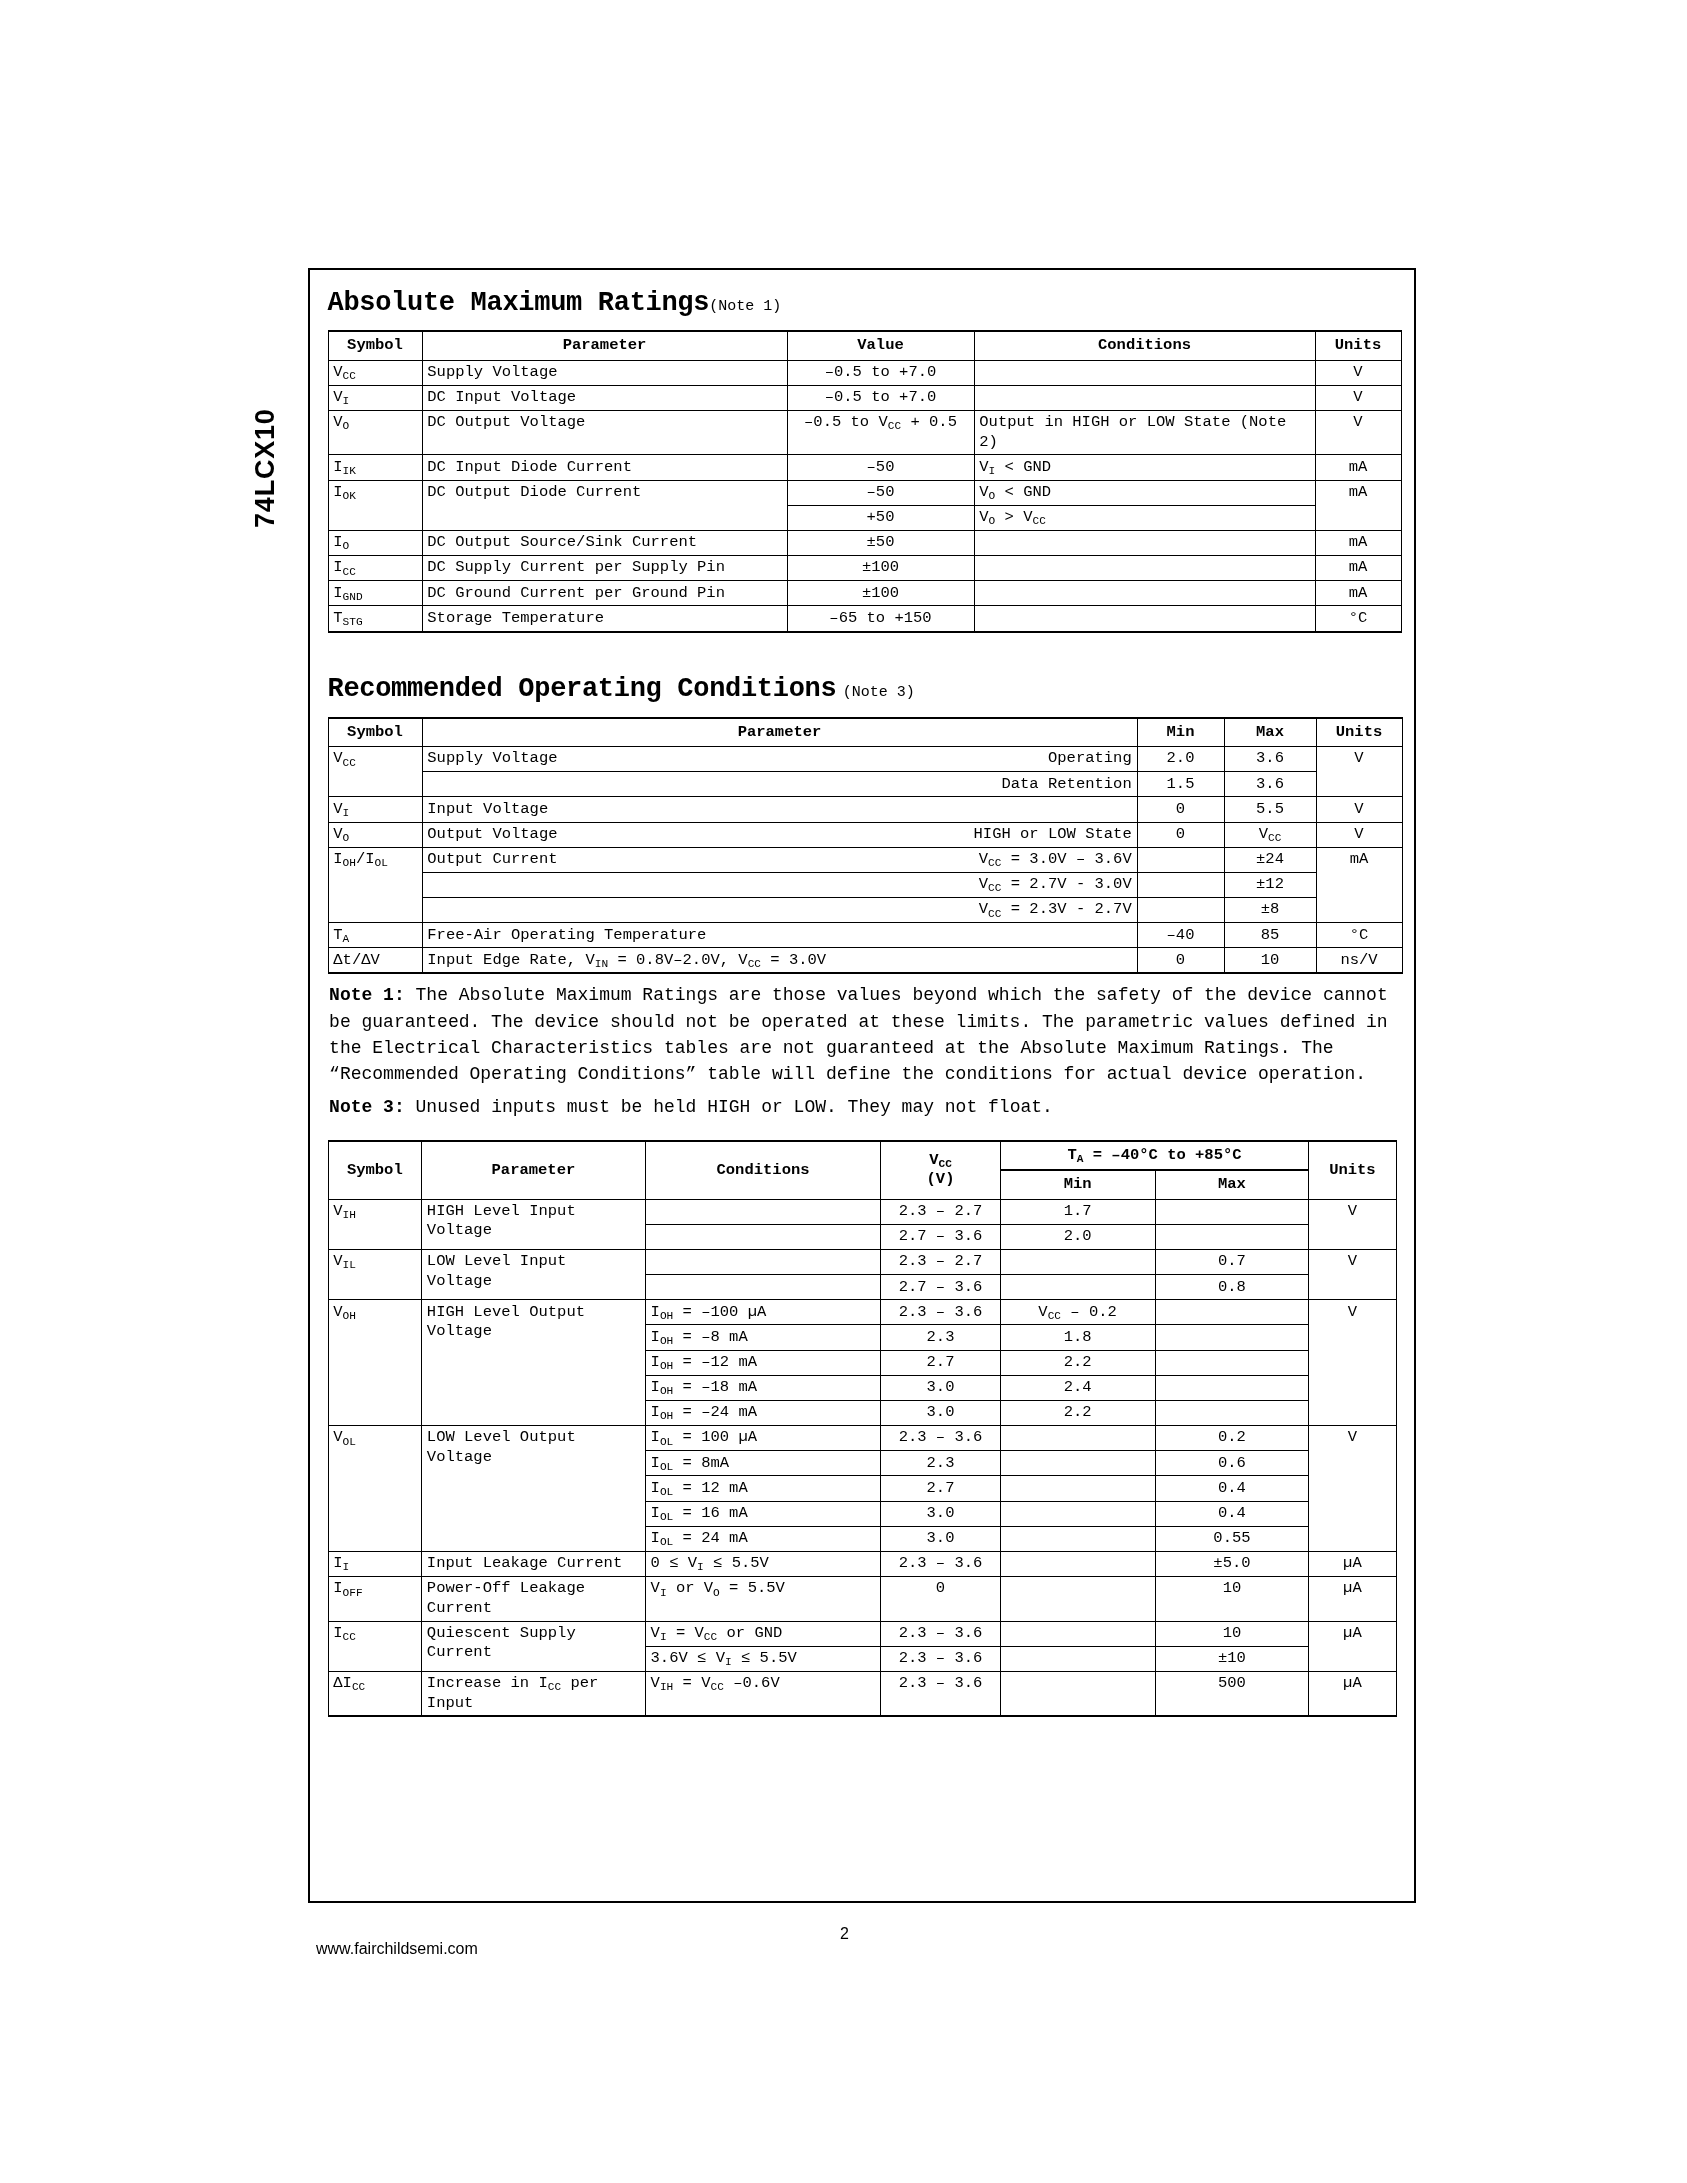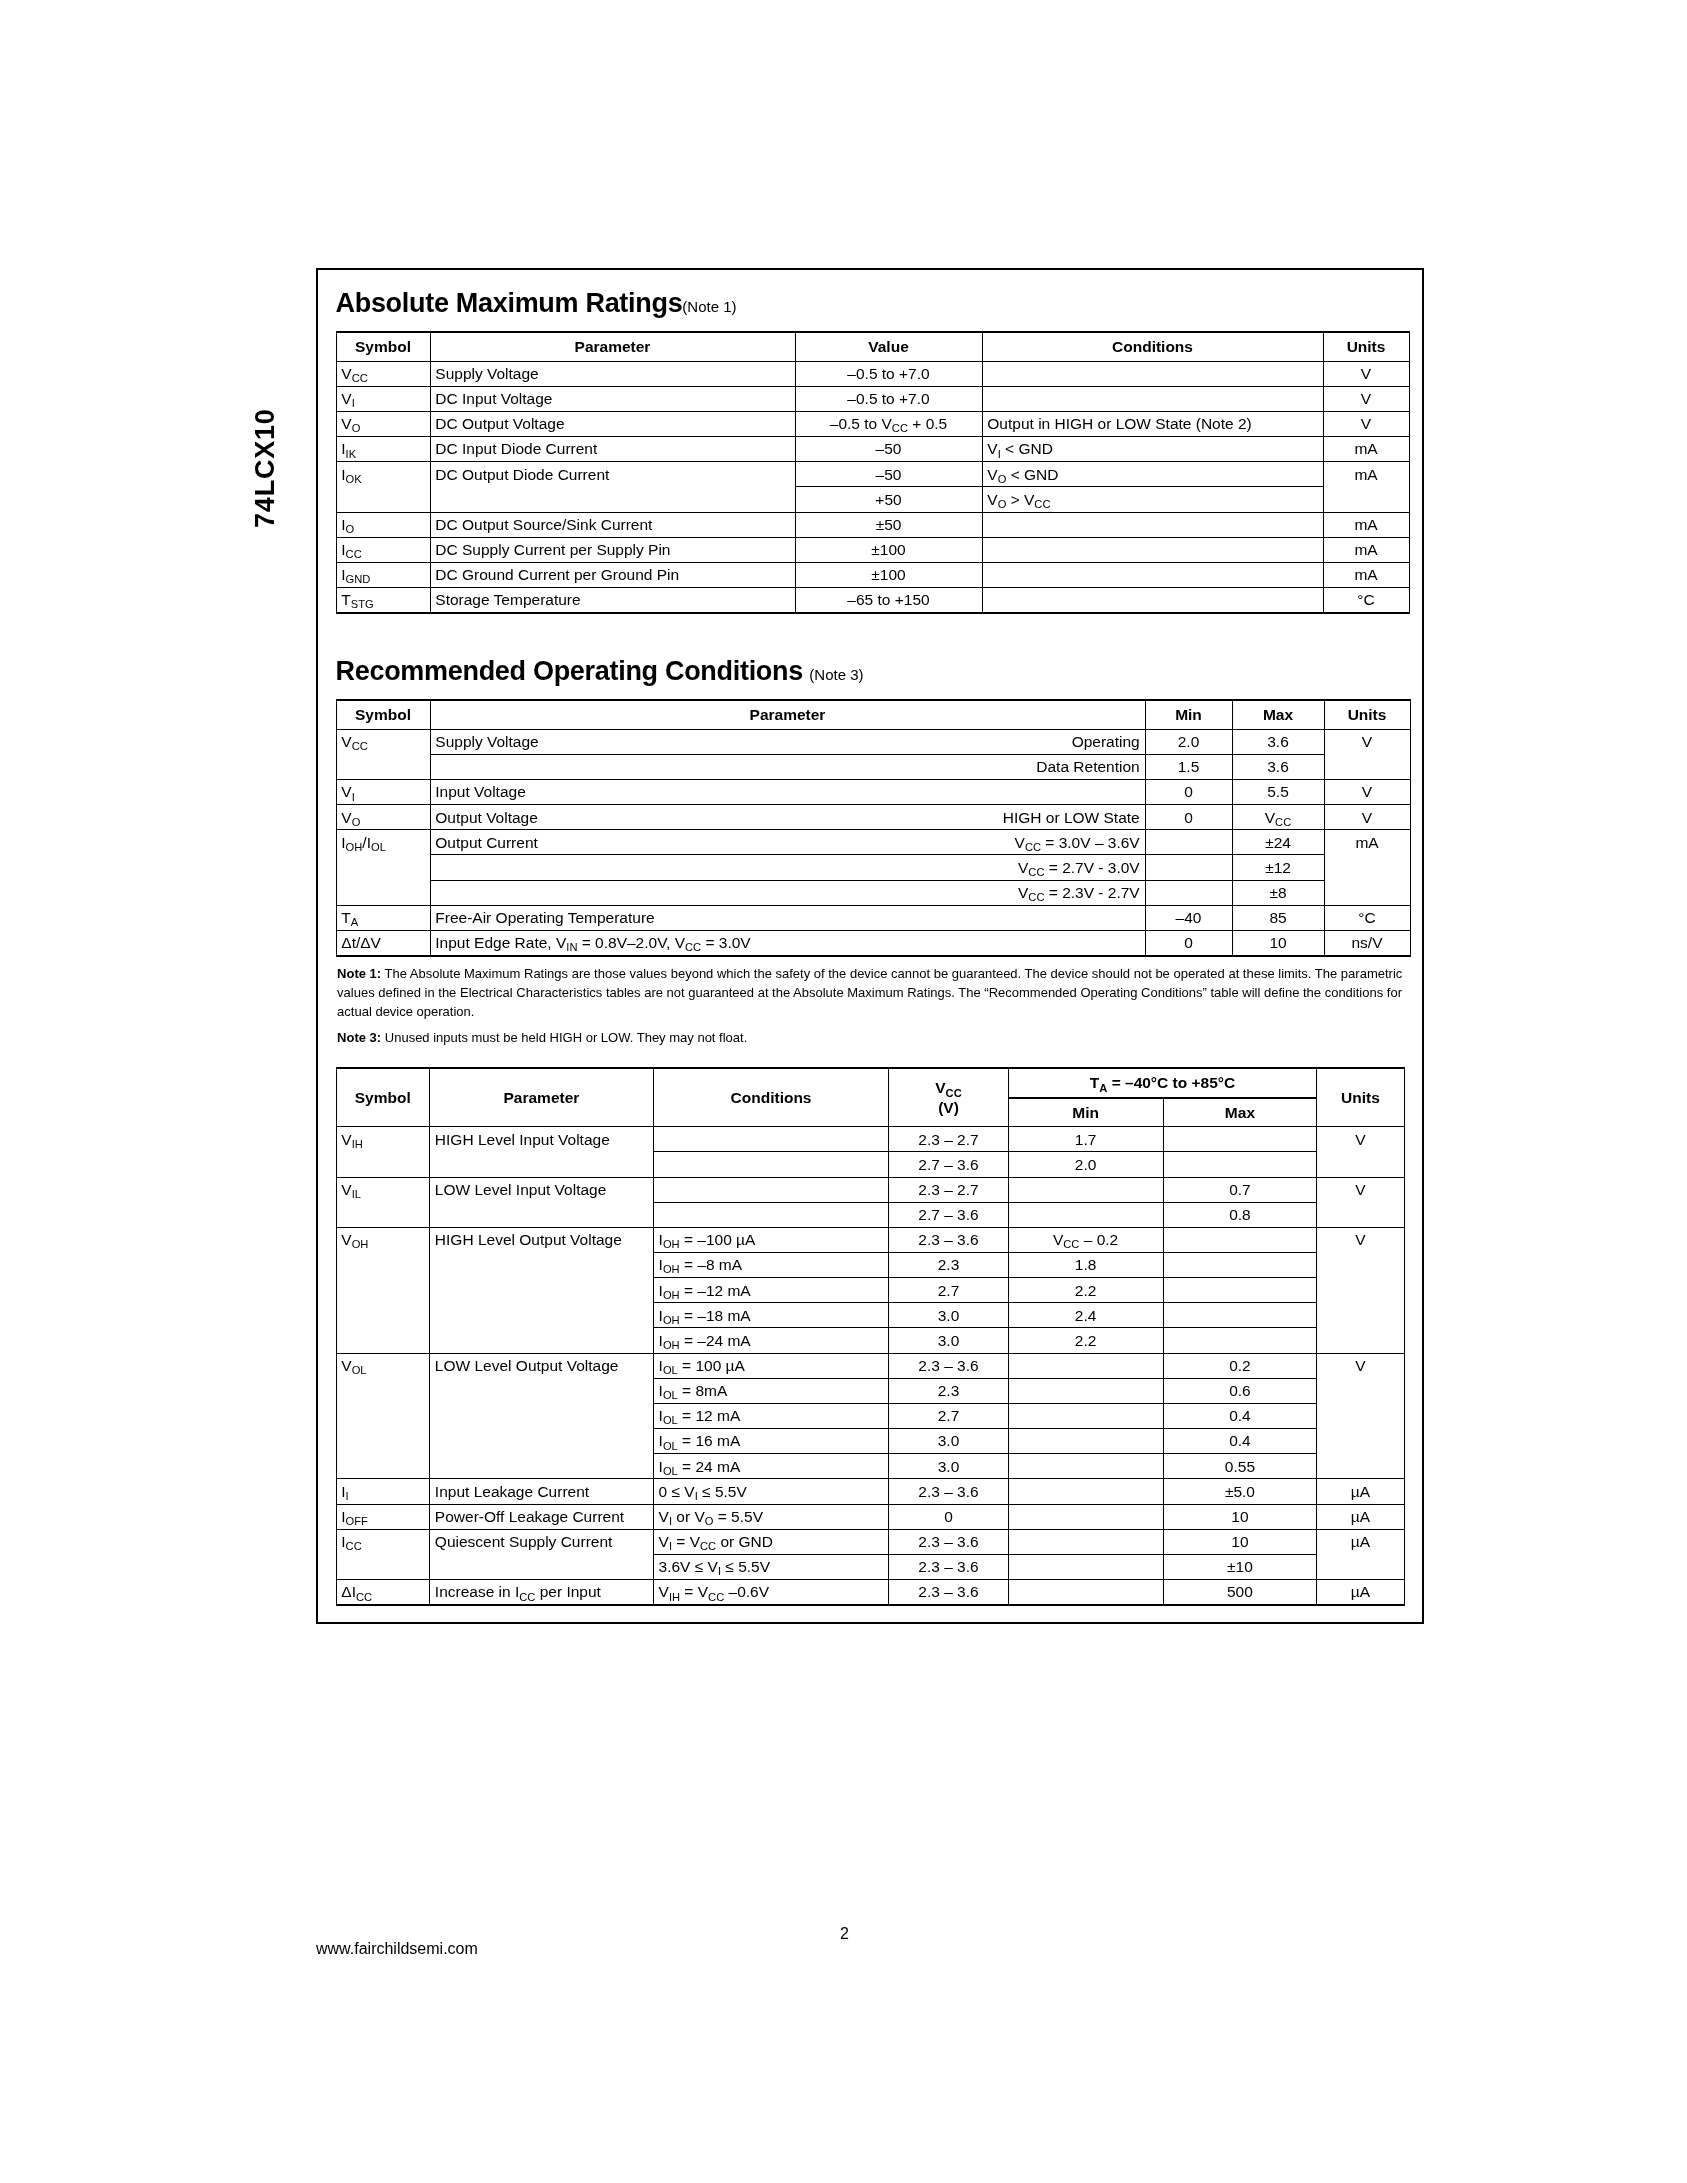--- a/index.html
+++ b/index.html
@@ -33,27 +33,28 @@
     letter-spacing: 0.8px;
     writing-mode: vertical-rl;
     transform: rotate(180deg);
     text-align: left;
     line-height: 1;
     white-space: nowrap;
   }
   
   .frame {
     position: absolute;
-    left: 316px;
+    left: 308px;
     top: 268px;
     width: 1108px;
-    height: 1356px;
+    height: 1635px;
     border: 2.4px solid #000;
     box-sizing: border-box;
     padding: 0;
+    font-family: Liberation Mono, monospace;
   }
   .inner {
     padding: 0 17.5px;
     box-sizing: border-box;
     width: 100%;
   }
   h2.section-title {
     font-size: 27px;
     font-weight: bold;
     margin: 0;
@@ -97,21 +98,21 @@
   .grouptop { border-top: 1.6px solid #000 !important; }
   .tblbot td, .tblbot th { border-bottom: 2.4px solid #000 !important; }
   sub {
     font-size: 0.72em;
     vertical-align: baseline;
     position: relative;
     top: 0.28em;
   }
   
   .notes {
-    font-size: 13px;
+    font-size: 18px;
     line-height: 1.45;
     padding: 8px 1.6px 4.8px 1.6px;
   }
   .notes p { margin: 0 0 7.1px 0; }
   .notes b { font-weight: bold; }
   .spacer-lg { height: 24px; }
   .spacer-sm { height: 8px; }
   
   .footer {
     position: absolute;

